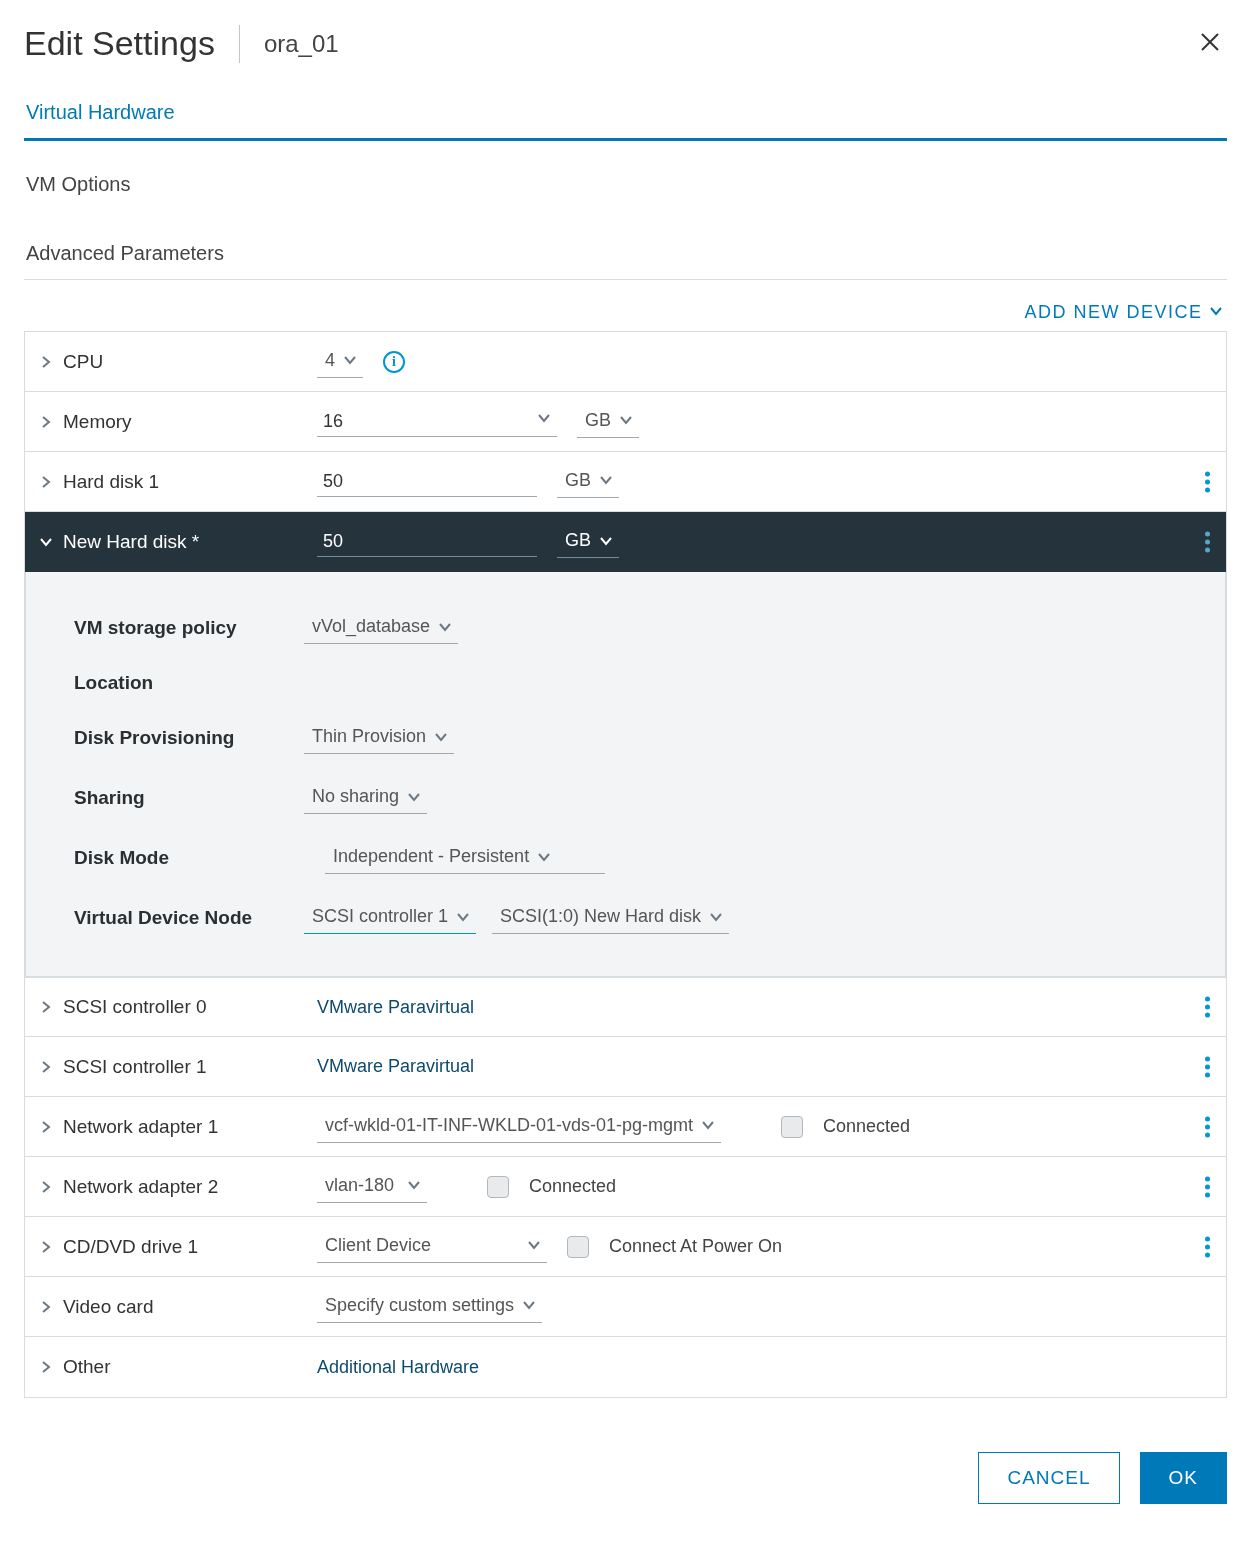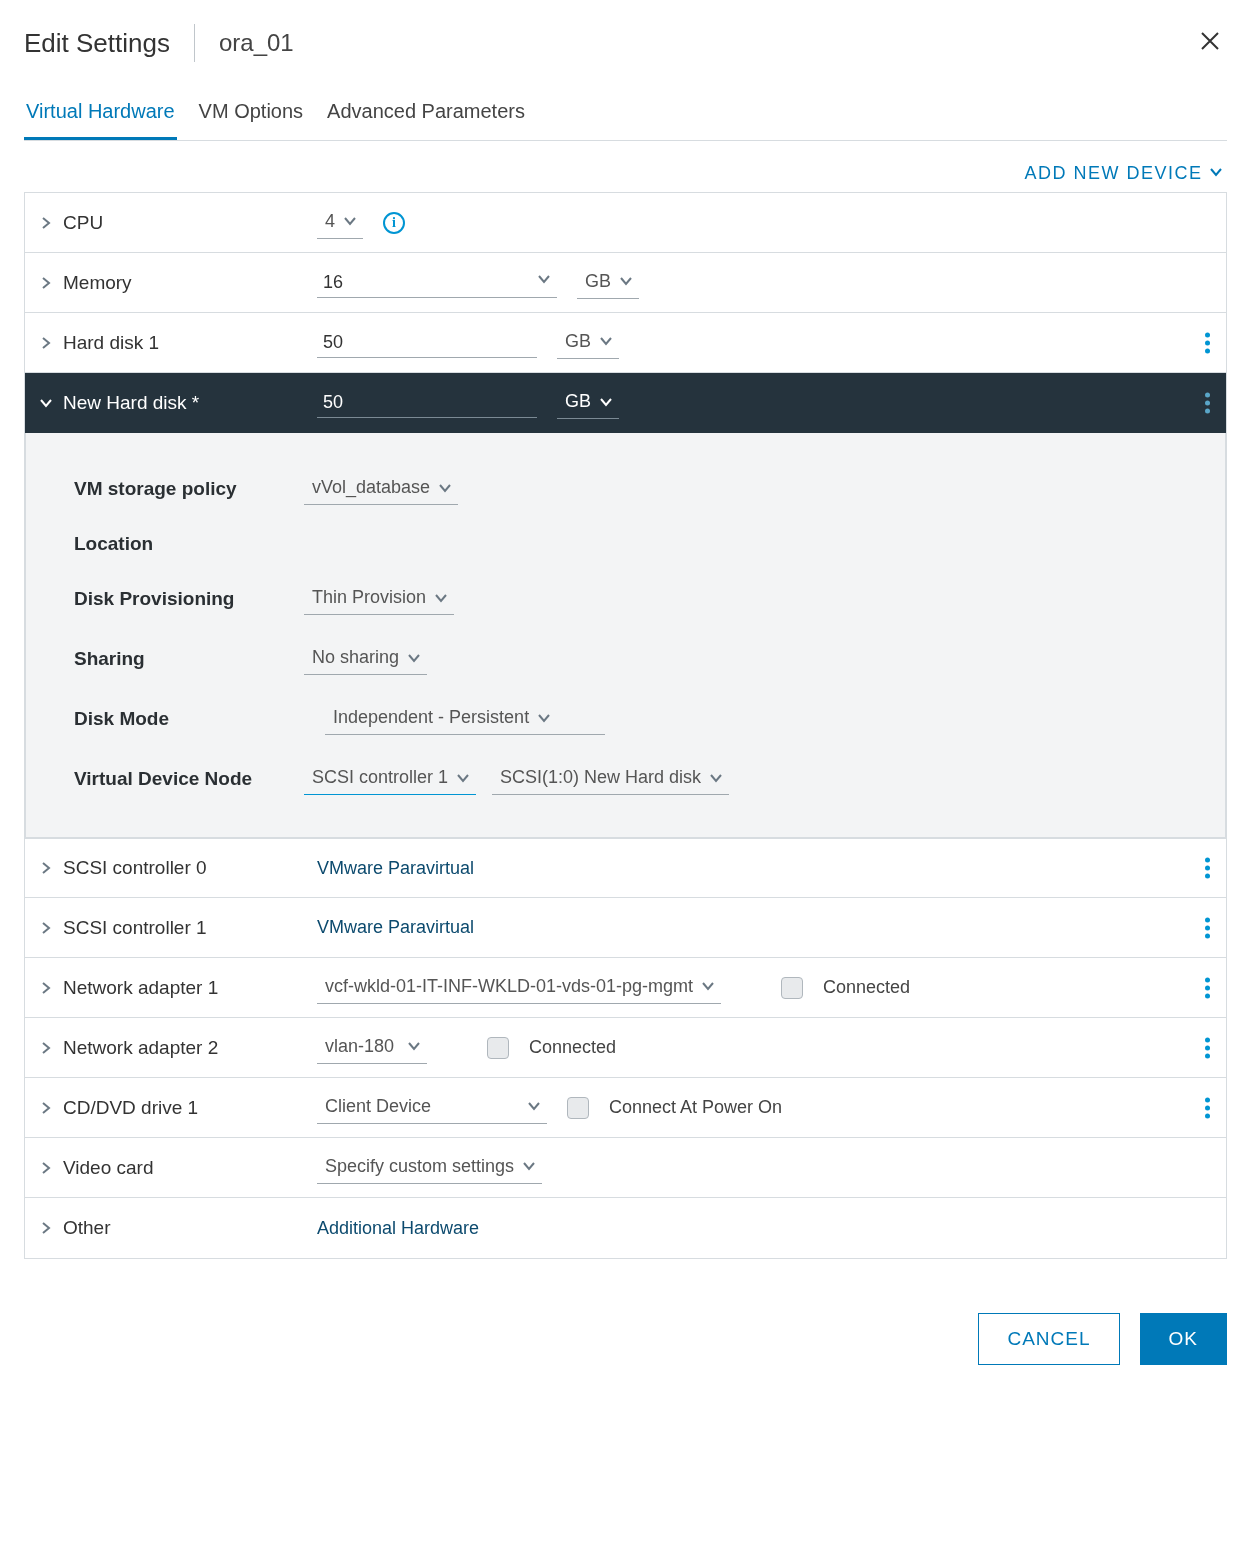--- a/index.html
+++ b/index.html
@@ -20,30 +20,31 @@
     background: #fff;
     width: 1255px;
     padding: 24px 28px 40px 24px;
   }
   .header {
     display:flex;
     align-items:center;
     justify-content:space-between;
   }
   .title-wrap { display:flex; align-items:center; gap:24px; }
-  .title { font-size:26px; font-weight:400; color:#333; }
+  .title { font-size:34px; font-weight:400; color:#333; }
   .vline { width:1px; height:38px; background:#c0c6cb; }
   .vmname { font-size:24px; color:#444; }
   .close-x { font-size:28px; color:#333; cursor:pointer; padding:0 6px; }
   .tabs {
     display:flex;
-    gap:20px;
+    gap:32px;
     margin-top:38px;
     border-bottom:1px solid var(--border);
     font-size:20px;
+    flex-direction:column;
   }
   .tab { padding:0 2px 14px 2px; color:#444; cursor:pointer; }
   .tab.active { color: var(--accent); border-bottom:3px solid var(--accent); font-weight:400; }
   .add-new { text-align:right; margin:22px 4px 8px 0; }
   .add-new span {
     color: var(--accent);
     font-size:18px;
     letter-spacing:1.5px;
     font-weight:500;
     cursor:pointer;

